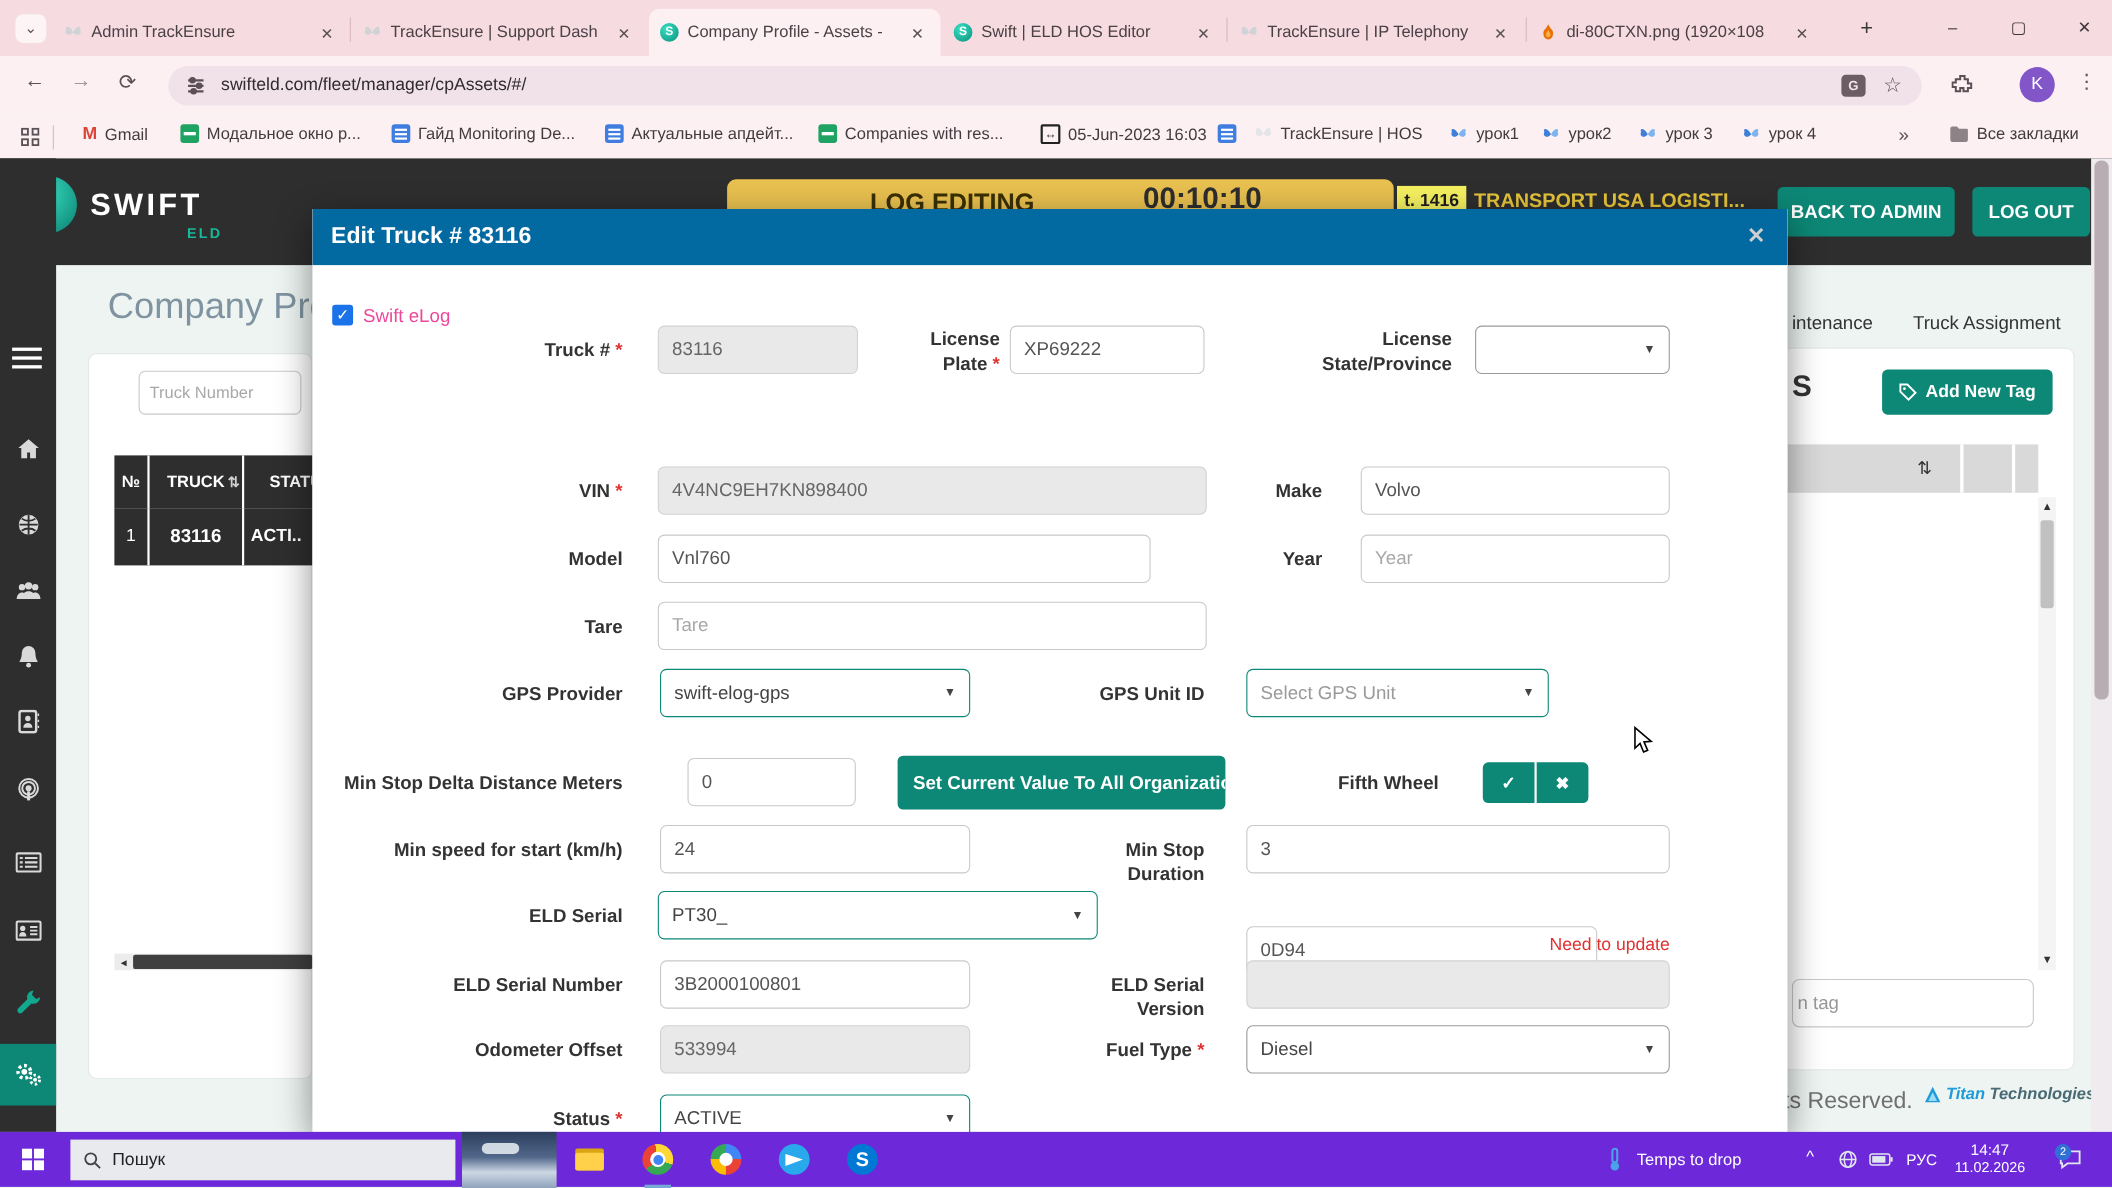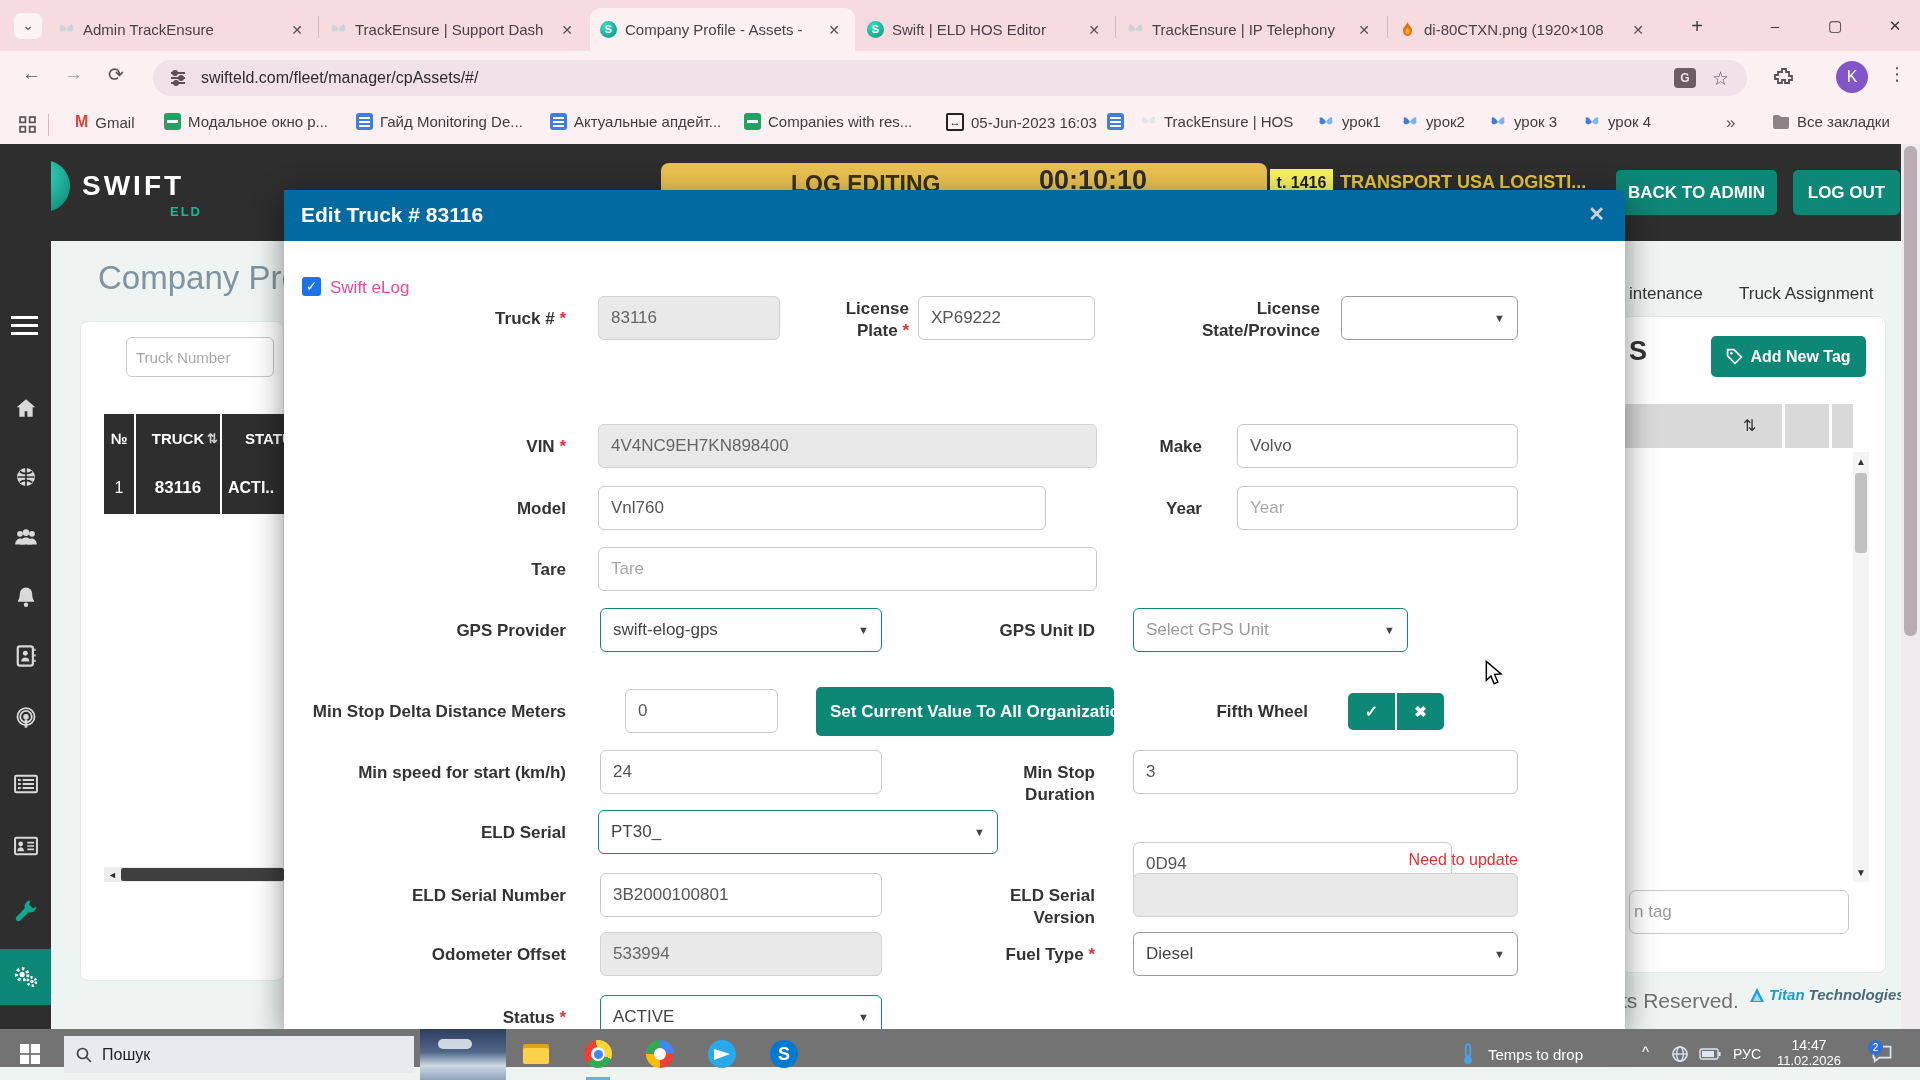--- a/index.html
+++ b/index.html
@@ -49,21 +49,21 @@
   .sel { border:1px solid #0d8776; border-radius:6px; background:#fff; display:flex; align-items:center; padding:0 12px; font-size:17px; color:#444; height:44px; justify-content:space-between; }
   .sel .caret { font-size:11px; color:#444; margin-left:8px; }
   .ph { color:#9a9a9a; }
 
   
   #modal { position:absolute; left:284px; top:190px; width:1341px; height:839px; background:#fff; box-shadow:0 8px 30px rgba(0,0,0,.45); overflow:hidden; }
   #modalhead { position:absolute; left:0; top:0; width:1341px; height:51px; background:#0369a1; }
   #modalbody { position:absolute; left:0; top:51px; width:1341px; height:788px; }
 
   
-  #taskbar { position:absolute; left:0; top:1029px; width:1920px; height:38px; background:#737373; color:#fff; }
+  #taskbar { position:absolute; left:0; top:1029px; width:1920px; height:50px; background:#6d28d9; color:#fff; }
   .tico { position:absolute; top:9px; width:32px; height:32px; display:flex; align-items:center; justify-content:center; }
   .circle { border-radius:50%; }
 
   .cursor { position:absolute; z-index:99; }
 </style>
 </head>
 <body>
 
 <div id="screen">
 

